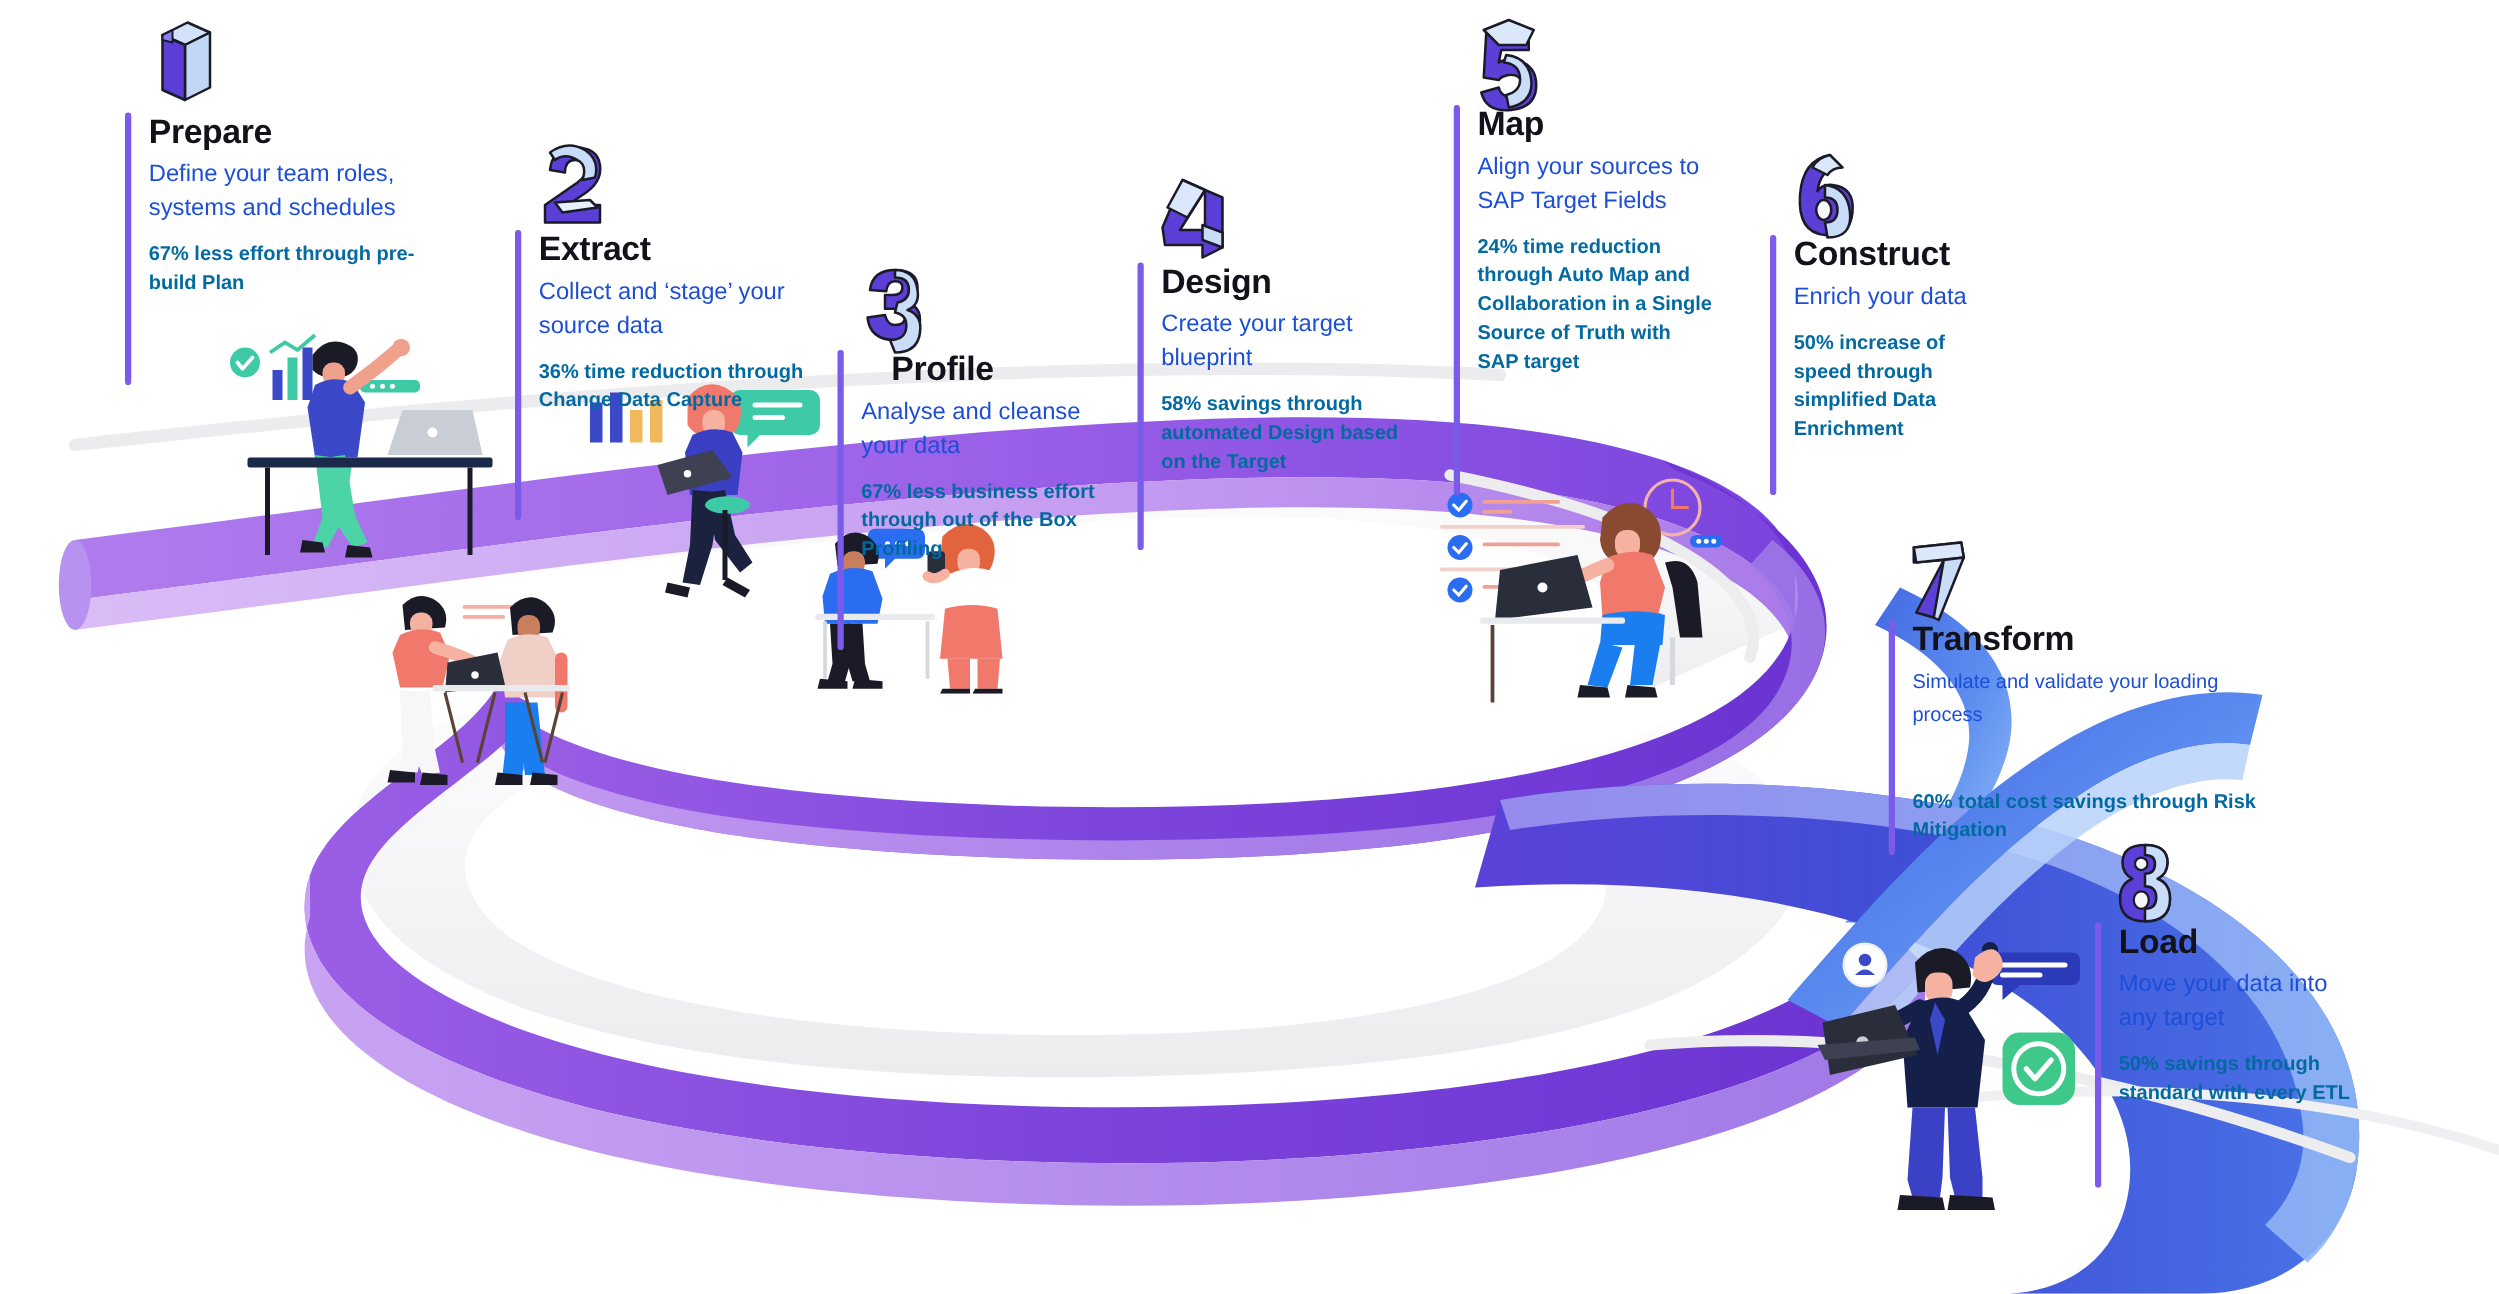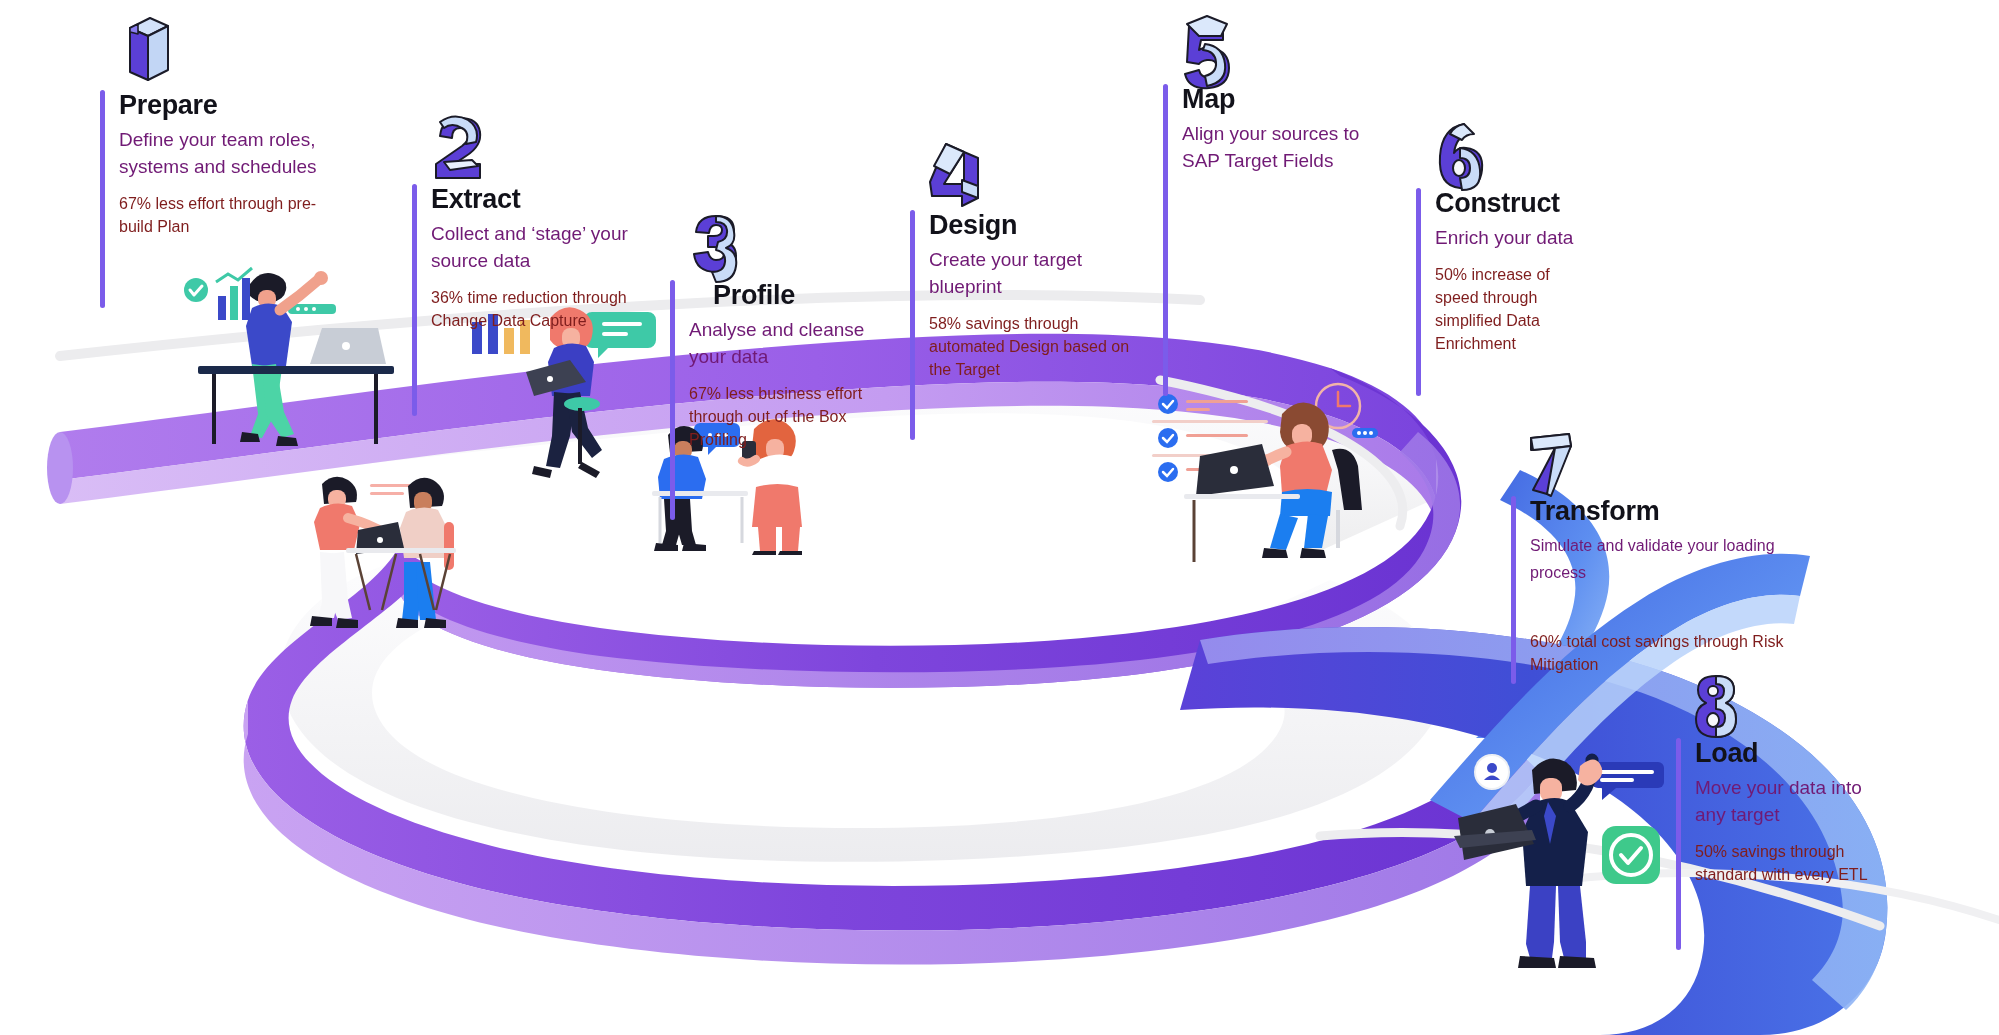--- a/index.html
+++ b/index.html
@@ -9,22 +9,22 @@
   #stage{position:absolute;inset:0;width:1738px;height:1035px;}
 
   .road-layer{position:absolute;left:0;top:0;width:1999px;height:1035px;pointer-events:none;}
 
   
   .step{position:absolute;}
   .num{position:absolute;left:0;top:0;}
   .bar{position:absolute;width:5px;border-radius:3px;background:#7b5cea;}
   .txt{position:absolute;}
   .title{font-weight:bold;color:#12121a;letter-spacing:-.3px;margin:0 0 6px 0;}
-  .sub{color:#701a75;font-weight:400;margin:0 0 12px 0;}
-  .stat{color:#7f1d1d;font-weight:normal;margin:0;}
+  .sub{color:#1d4ed8;font-weight:400;margin:0 0 12px 0;}
+  .stat{color:#0369a1;font-weight:bold;margin:0;}
 
   
   .ill{position:absolute;}
 </style>
 </head>
 <body>
 
 <div id="stage">
 
   <svg class="road-layer" viewBox="0 0 1999 1035" xmlns="http://www.w3.org/2000/svg">
@@ -367,20 +367,21 @@
   <div class="step" style="left:1163px;top:14px;width:250px;">
     <svg class="num" width="66" height="76" viewBox="0 0 66 76" style="left:8px;top:0;">
       <path d="M16,10 l34,0 l0,14 l-22,0 l-2,10 q6,-4 14,-2 q16,4 16,20 q0,18 -20,20 q-20,2 -24,-14 l14,-4 q2,8 10,7 q8,-1 8,-9 q0,-9 -10,-8 q-6,1 -8,4 l-12,-2 Z" fill="#5b3fd6" stroke="#1b1b28" stroke-width="2" stroke-linejoin="round" transform="translate(2,2)"></path>
       <polygon points="16,10 36,2 56,10 50,22 28,22" fill="#dbe8fb" stroke="#1b1b28" stroke-width="2" stroke-linejoin="round"></polygon>
       <path d="M34,30 q18,2 20,20 q2,18 -18,22 l-2,-10 q12,-3 11,-14 q-1,-11 -13,-12 Z" fill="#c9dcf8" stroke="#1b1b28" stroke-width="2" stroke-linejoin="round"></path>
     </svg>
     <div class="bar" style="left:0;top:70px;height:312px;"></div>
     <div class="txt" style="left:19px;top:70px;width:226px;">
       <div class="title" style="font-size:27px;line-height:30px;">Map</div>
       <div class="sub" style="font-size:19px;line-height:27px;width:178px;">Align your sources to SAP Target Fields</div>
+      <div class="stat" style="font-size:16px;line-height:23px;width:190px;">24% time reduction through Auto Map and Collaboration in a Single Source of Truth with SAP target</div>
     </div>
   </div>
 
   <div class="step" style="left:1416px;top:118px;width:250px;">
     <svg class="num" width="64" height="74" viewBox="0 0 64 74" style="left:12px;top:0;">
       <path d="M36,6 q-22,4 -24,32 q-2,30 20,32 q20,2 22,-18 q2,-20 -16,-22 q-8,-1 -12,5 q2,-16 14,-19 Z" fill="#5b3fd6" stroke="#1b1b28" stroke-width="2" stroke-linejoin="round"></path>
       <path d="M36,6 q-10,2 -14,10 l12,6 q4,-6 12,-6 Z" fill="#dbe8fb" stroke="#1b1b28" stroke-width="2" stroke-linejoin="round"></path>
       <path d="M32,30 q18,2 20,22 q2,20 -18,20 l-2,-12 q10,0 10,-10 q0,-10 -10,-10 Z" fill="#c9dcf8" stroke="#1b1b28" stroke-width="2" stroke-linejoin="round"></path>
       <ellipse cx="31" cy="50" rx="6" ry="8" fill="#f7f7fb" stroke="#1b1b28" stroke-width="2"></ellipse>
     </svg>

